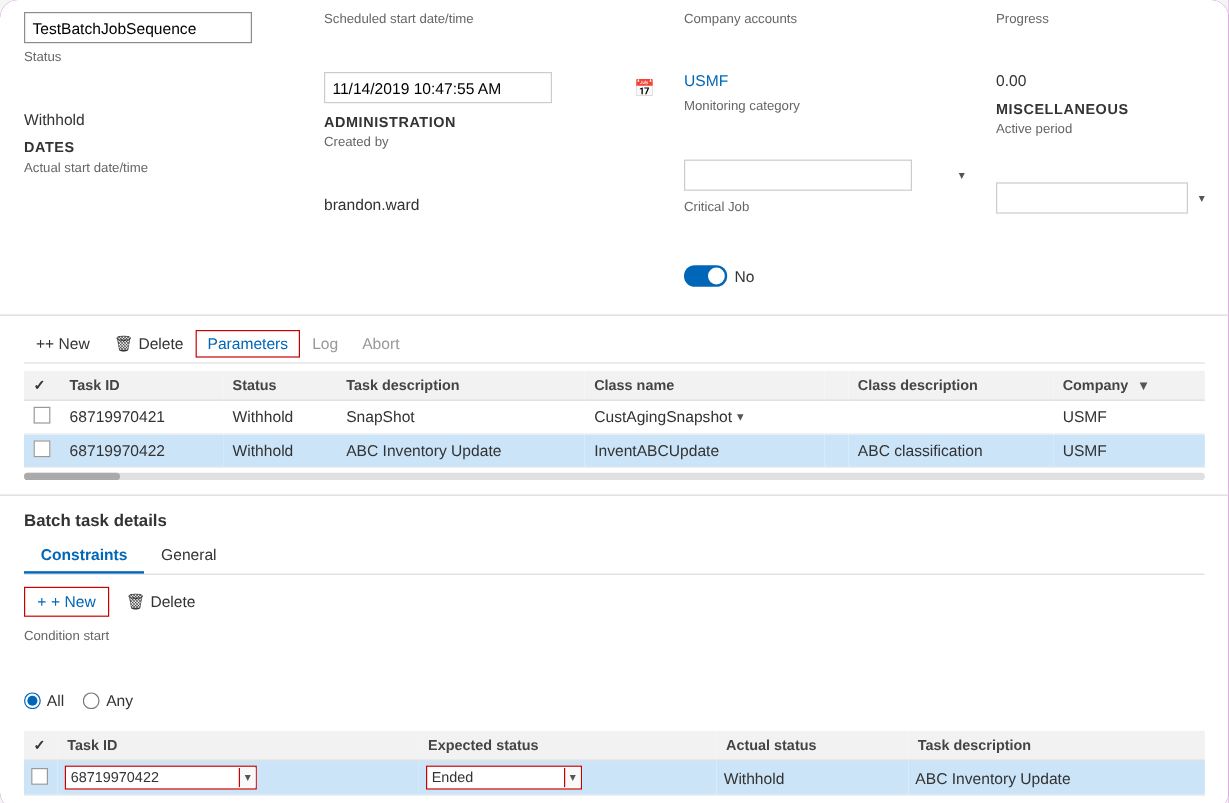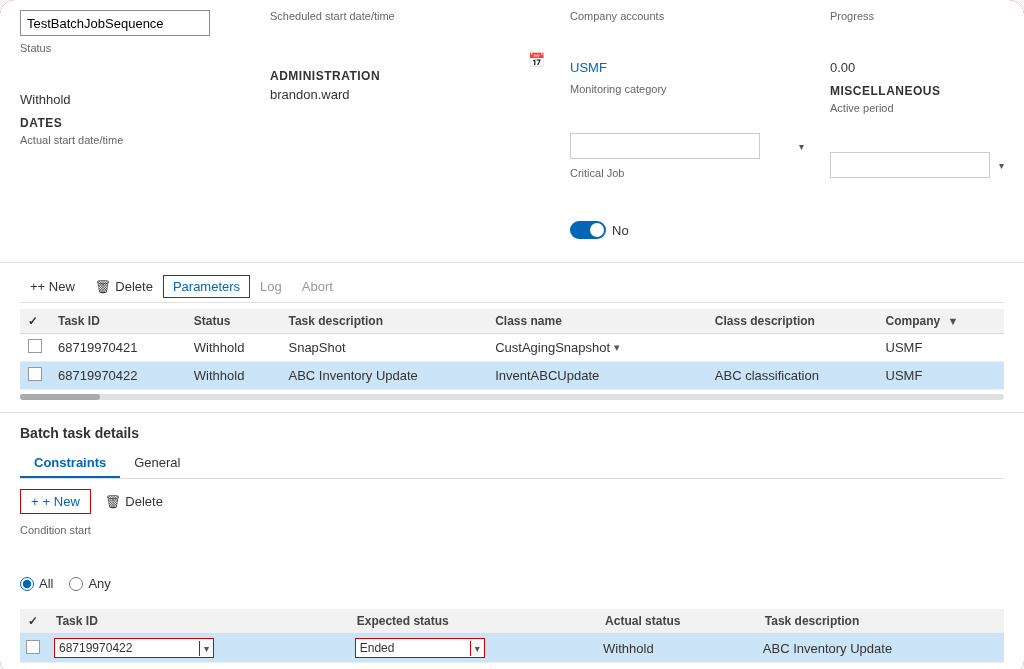--- a/index.html
+++ b/index.html
@@ -111,27 +111,29 @@
         </div>
         <div class="field-group" style="margin-top:4px;">
           <span class="field-label">Actual start date/time</span>
         </div>
       </div>
 
       <div>
         <div class="field-group">
           <span class="field-label">Scheduled start date/time</span>
           <div class="date-input-wrapper">
+            <input class="date-input" type="text" value="11/14/2019 10:47:55 AM" style="">
             <span class="calendar-icon">📅</span>
           </div>
         </div>
         <div style="margin-top:8px;">
           <span class="section-header">ADMINISTRATION</span>
         </div>
         <div class="field-group" style="margin-top:4px;">
+          <span class="field-label">Created by</span>
           <span class="field-value">brandon.ward</span>
         </div>
       </div>
 
       <div>
         <div class="field-group">
           <span class="field-label">Company accounts</span>
           <span class="link-text">USMF</span>
         </div>
         <div class="field-group" style="margin-top:6px;">

